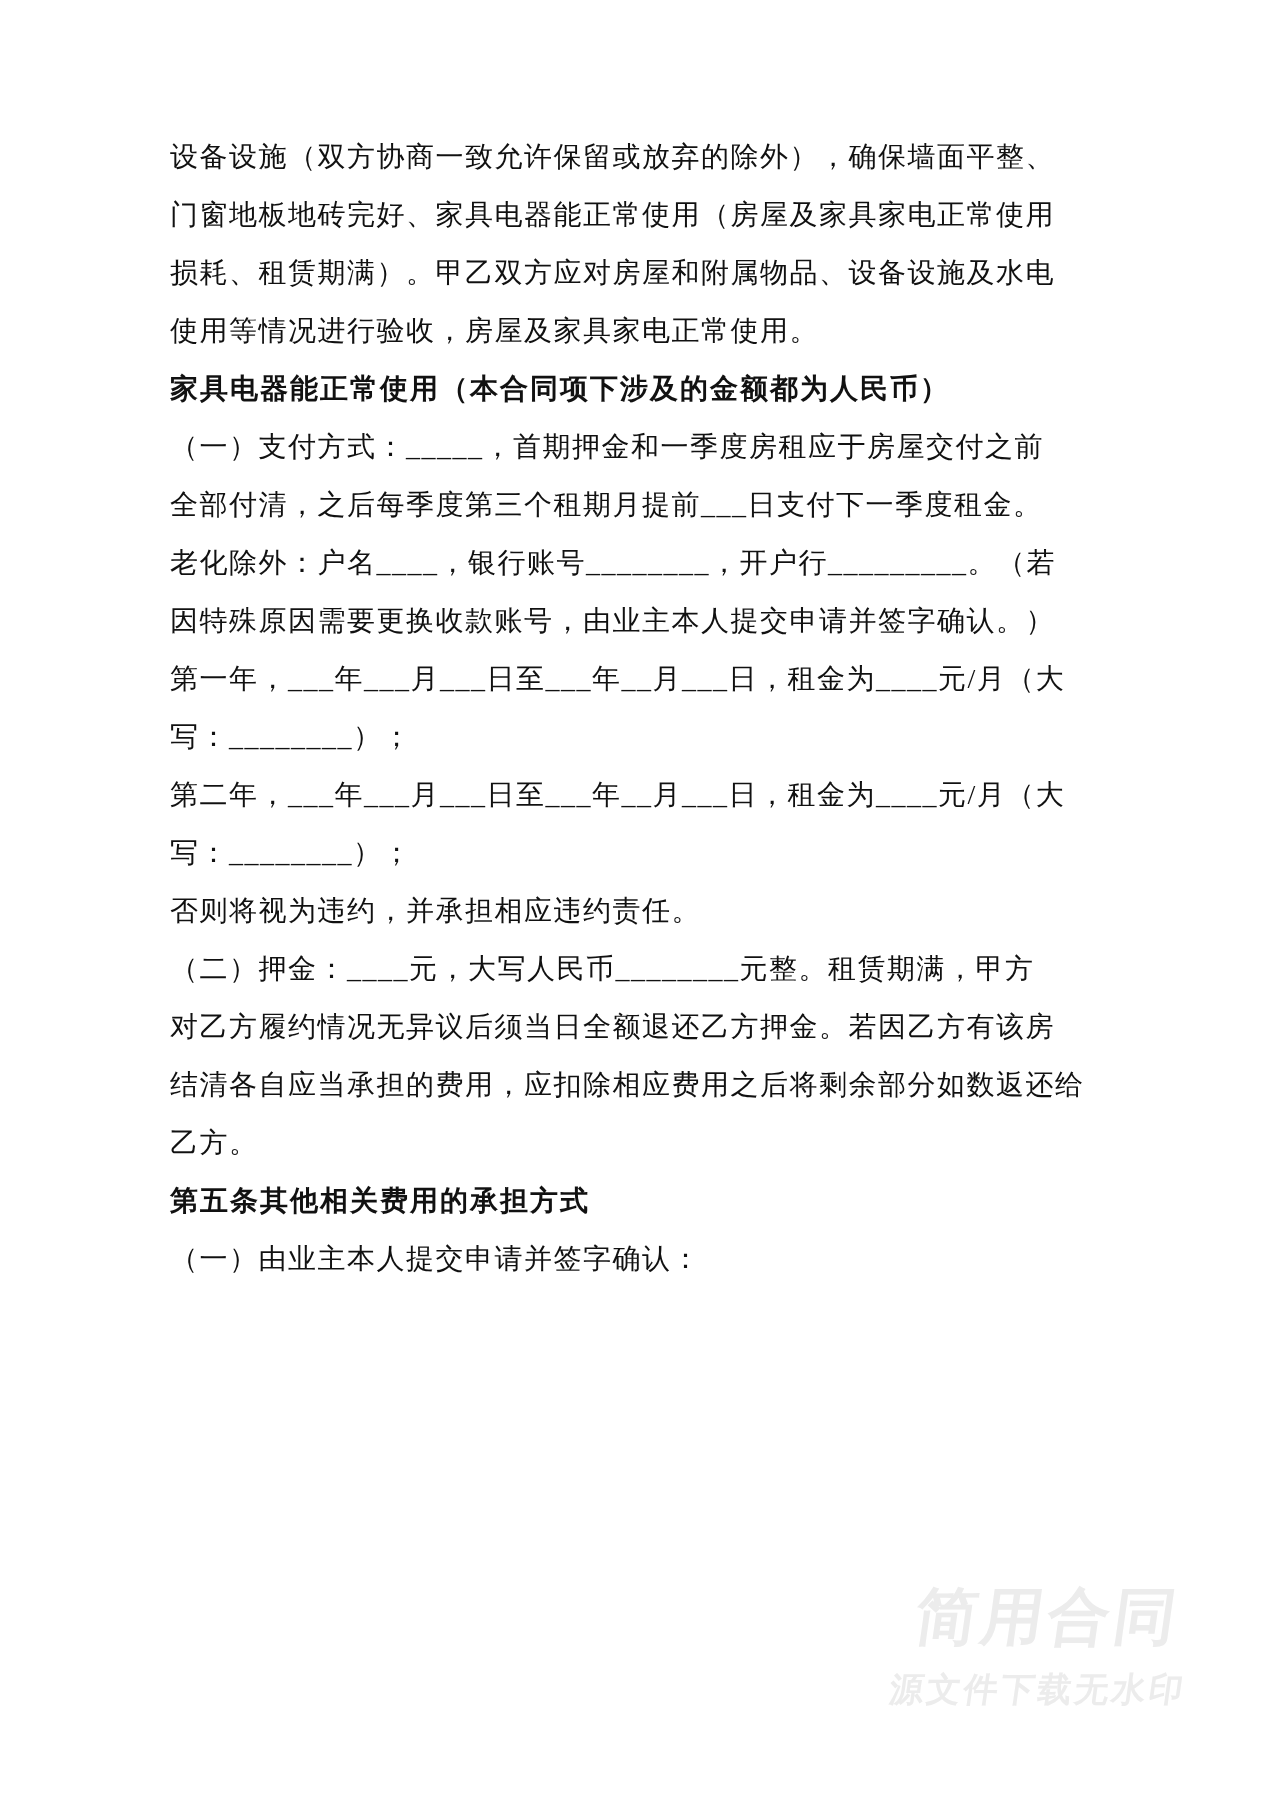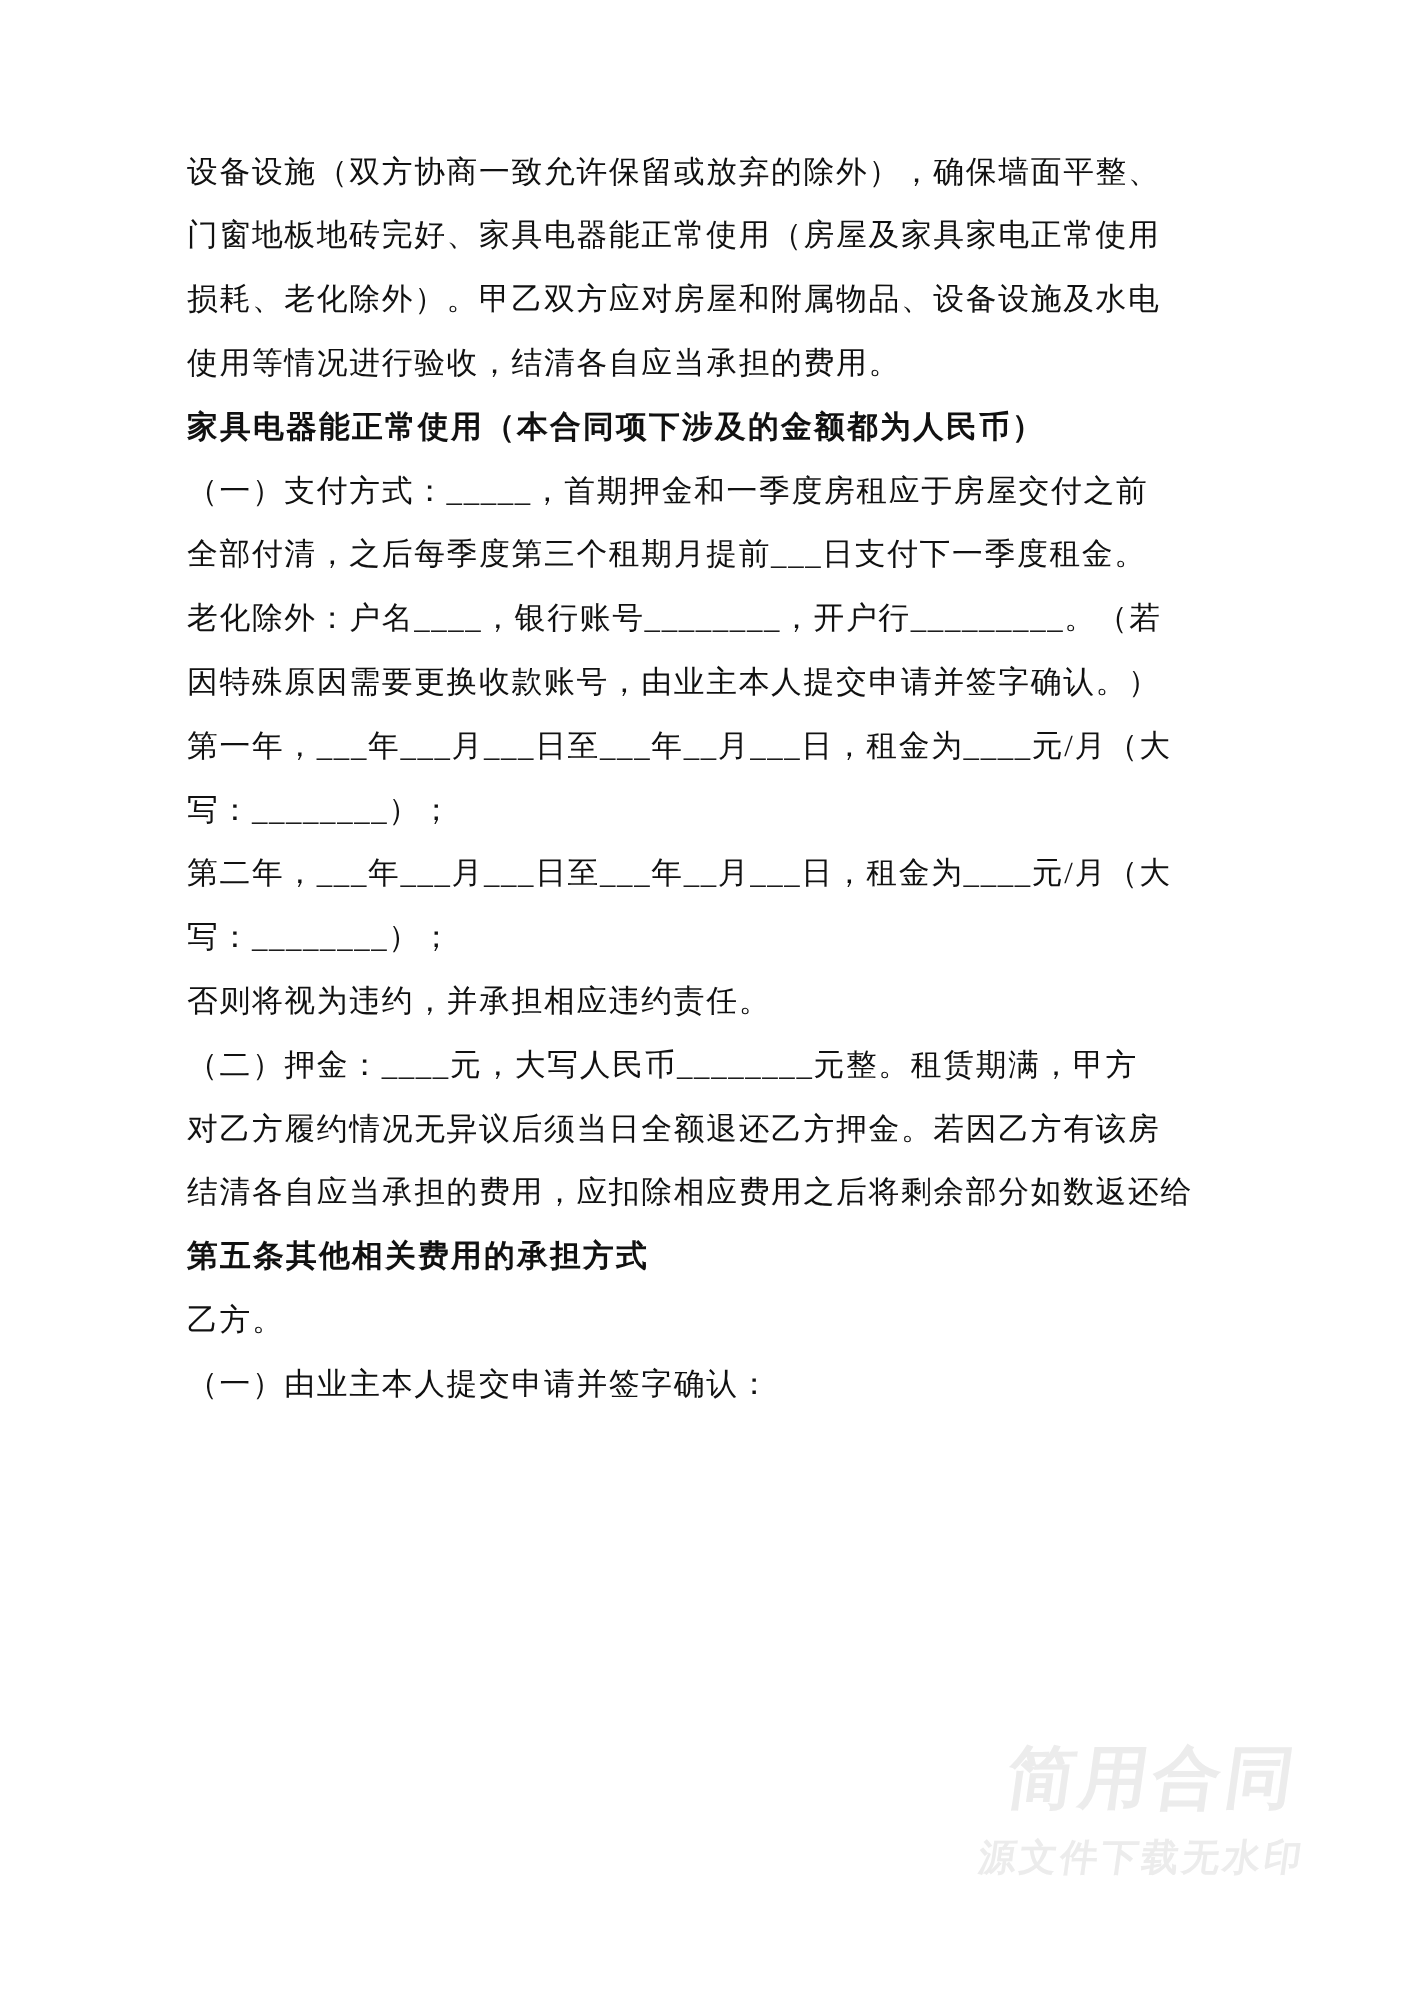--- a/index.html
+++ b/index.html
@@ -57,37 +57,37 @@
 </style>
 </head>
 <body>
 
 <div class="page" style="background: rgb(255, 255, 255); color: rgb(17, 17, 17);">
 
   <div class="content">
 
   <div class="doc-line">设备设施（双方协商一致允许保留或放弃的除外），确保墙面平整、</div>
       <div class="doc-line">门窗地板地砖完好、家具电器能正常使用（房屋及家具家电正常使用</div>
-      <div class="doc-line">损耗、老化除外）。甲乙双方应对房屋和附属物品、设备设施及水电</div>
-      <div class="doc-line">使用等情况进行验收，结清各自应当承担的费用。</div>
+      <div class="doc-line">损耗、租赁期满）。甲乙双方应对房屋和附属物品、设备设施及水电</div>
+      <div class="doc-line">使用等情况进行验收，房屋及家具家电正常使用。</div>
       <div class="doc-line bold">家具电器能正常使用（本合同项下涉及的金额都为人民币）</div>
       <div class="doc-line">（一）支付方式：_____，首期押金和一季度房租应于房屋交付之前</div>
       <div class="doc-line">全部付清，之后每季度第三个租期月提前___日支付下一季度租金。</div>
       <div class="doc-line">老化除外：户名____，银行账号________，开户行_________。（若</div>
       <div class="doc-line">因特殊原因需要更换收款账号，由业主本人提交申请并签字确认。）</div>
       <div class="doc-line">第一年，___年___月___日至___年__月___日，租金为____元/月（大</div>
       <div class="doc-line">写：________）；</div>
       <div class="doc-line">第二年，___年___月___日至___年__月___日，租金为____元/月（大</div>
       <div class="doc-line">写：________）；</div>
       <div class="doc-line">否则将视为违约，并承担相应违约责任。</div>
       <div class="doc-line">（二）押金：____元，大写人民币________元整。租赁期满，甲方</div>
       <div class="doc-line">对乙方履约情况无异议后须当日全额退还乙方押金。若因乙方有该房</div>
       <div class="doc-line">结清各自应当承担的费用，应扣除相应费用之后将剩余部分如数返还给</div>
+      <div class="doc-line">乙方。</div>
       <div class="doc-line bold">第五条其他相关费用的承担方式</div>
-      <div class="doc-line">乙方。</div>
       <div class="doc-line">（一）由业主本人提交申请并签字确认：</div>
     </div>
 
   <div class="watermark" style="color: rgb(236, 236, 236);">
     <div class="wm-title">简用合同</div>
     <div class="wm-sub">源文件下载无水印</div>
   </div>
 
 </div>
 

